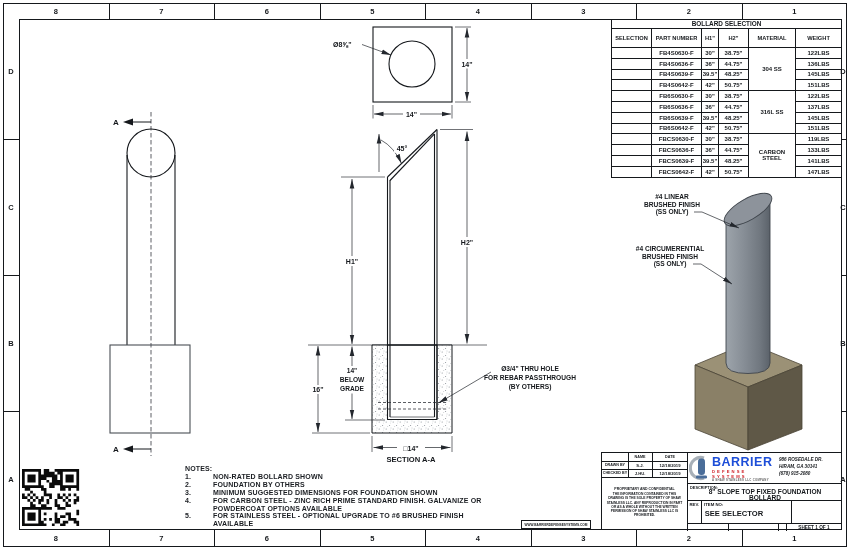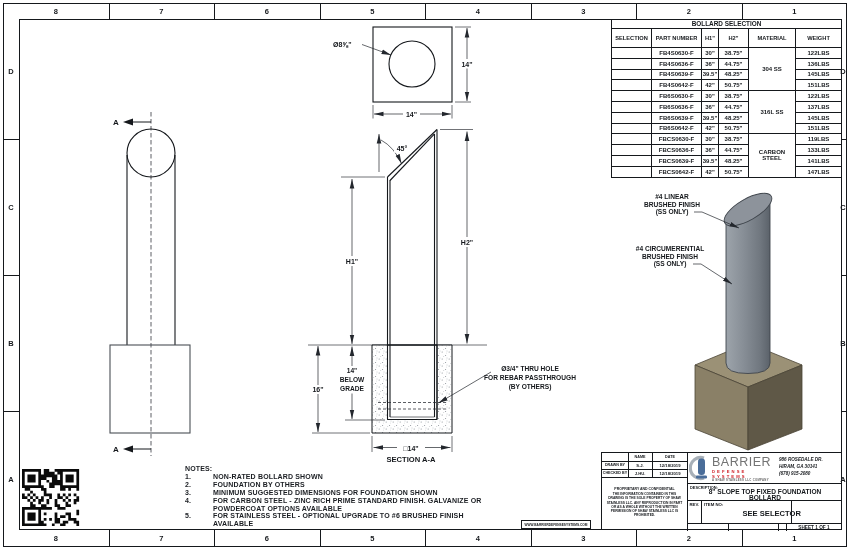--- a/index.html
+++ b/index.html
@@ -35,21 +35,21 @@
   
   #tb{position:absolute;left:601px;top:452px;width:240px;height:78px;border-top:1.6px solid #15181c;border-left:1.6px solid #15181c;}
   .vline{position:absolute;width:1px;background:#15181c;}
   .hline{position:absolute;height:1px;background:#15181c;}
   .tbcell{position:absolute;display:flex;align-items:center;justify-content:center;}
   .lbl{font-size:3.7px;font-weight:700;}
   .val{font-size:4.2px;font-weight:700;}
   #prop{position:absolute;left:0;top:32px;width:85px;height:46px;padding:2px 3px;text-align:center;}
   #prop .p1{font-size:3.5px;font-weight:700;margin-bottom:1px;}
   #prop .p2{font-size:3.3px;font-weight:700;line-height:1.3;}
-  #brandword{font-size:12.5px;font-weight:400;letter-spacing:0.5px;color:#737373;line-height:1;}
+  #brandword{font-size:12.5px;font-weight:700;letter-spacing:0.5px;color:#1d4ed8;line-height:1;}
   #brandsub{font-size:4.2px;font-weight:700;letter-spacing:2.1px;color:#cf2026;line-height:1.3;}
   #brandtag{font-size:2.8px;font-weight:600;letter-spacing:0.3px;color:#666;line-height:1.4;}
   #addr{font-size:4.6px;font-weight:700;font-style:italic;line-height:1.55;}
   #urlbox{position:absolute;left:521px;top:520px;width:70px;height:9px;border:1px solid #15181c;display:flex;align-items:center;justify-content:center;font-size:3.2px;font-weight:700;overflow:hidden;background:#fff;}
 </style>
 </head>
 <body>
 
 <div id="sheet">
 
@@ -415,21 +415,21 @@
           <div>8" SLOPE TOP FIXED FOUNDATION</div>
           <div>BOLLARD</div>
         </div>
       </div>
 
       <div class="abs" style="left:0;top:48px;width:154px;height:23px;border-bottom:1px solid #15181c">
         <div class="vline" style="left:13px;top:0;height:23px"></div>
         <div class="vline" style="left:103px;top:0;height:23px"></div>
         <div class="abs lbl" style="left:1.5px;top:1px;font-size:4.3px">REV.</div>
         <div class="abs lbl" style="left:16px;top:1px;font-size:4.3px">ITEM NO:</div>
-        <div class="abs" style="left:23px;top:8px;width:90px;text-align:right;font-size:7.6px;font-weight:700">SEE SELECTOR</div>
+        <div class="abs" style="left:1px;top:8px;width:90px;text-align:center;font-size:7.6px;font-weight:700">SEE SELECTOR</div>
       </div>
 
       <div class="abs" style="left:0;top:71px;width:154px;height:7px">
         <div class="vline" style="left:40px;top:0;height:7px"></div>
         <div class="vline" style="left:90px;top:0;height:7px"></div>
         <div class="vline" style="left:98px;top:0;height:7px"></div>
         <div class="tbcell" style="left:98px;top:0;width:56px;height:7px;font-size:4.7px;font-weight:700">SHEET 1 OF 1</div>
       </div>
     </div>
   </div>

